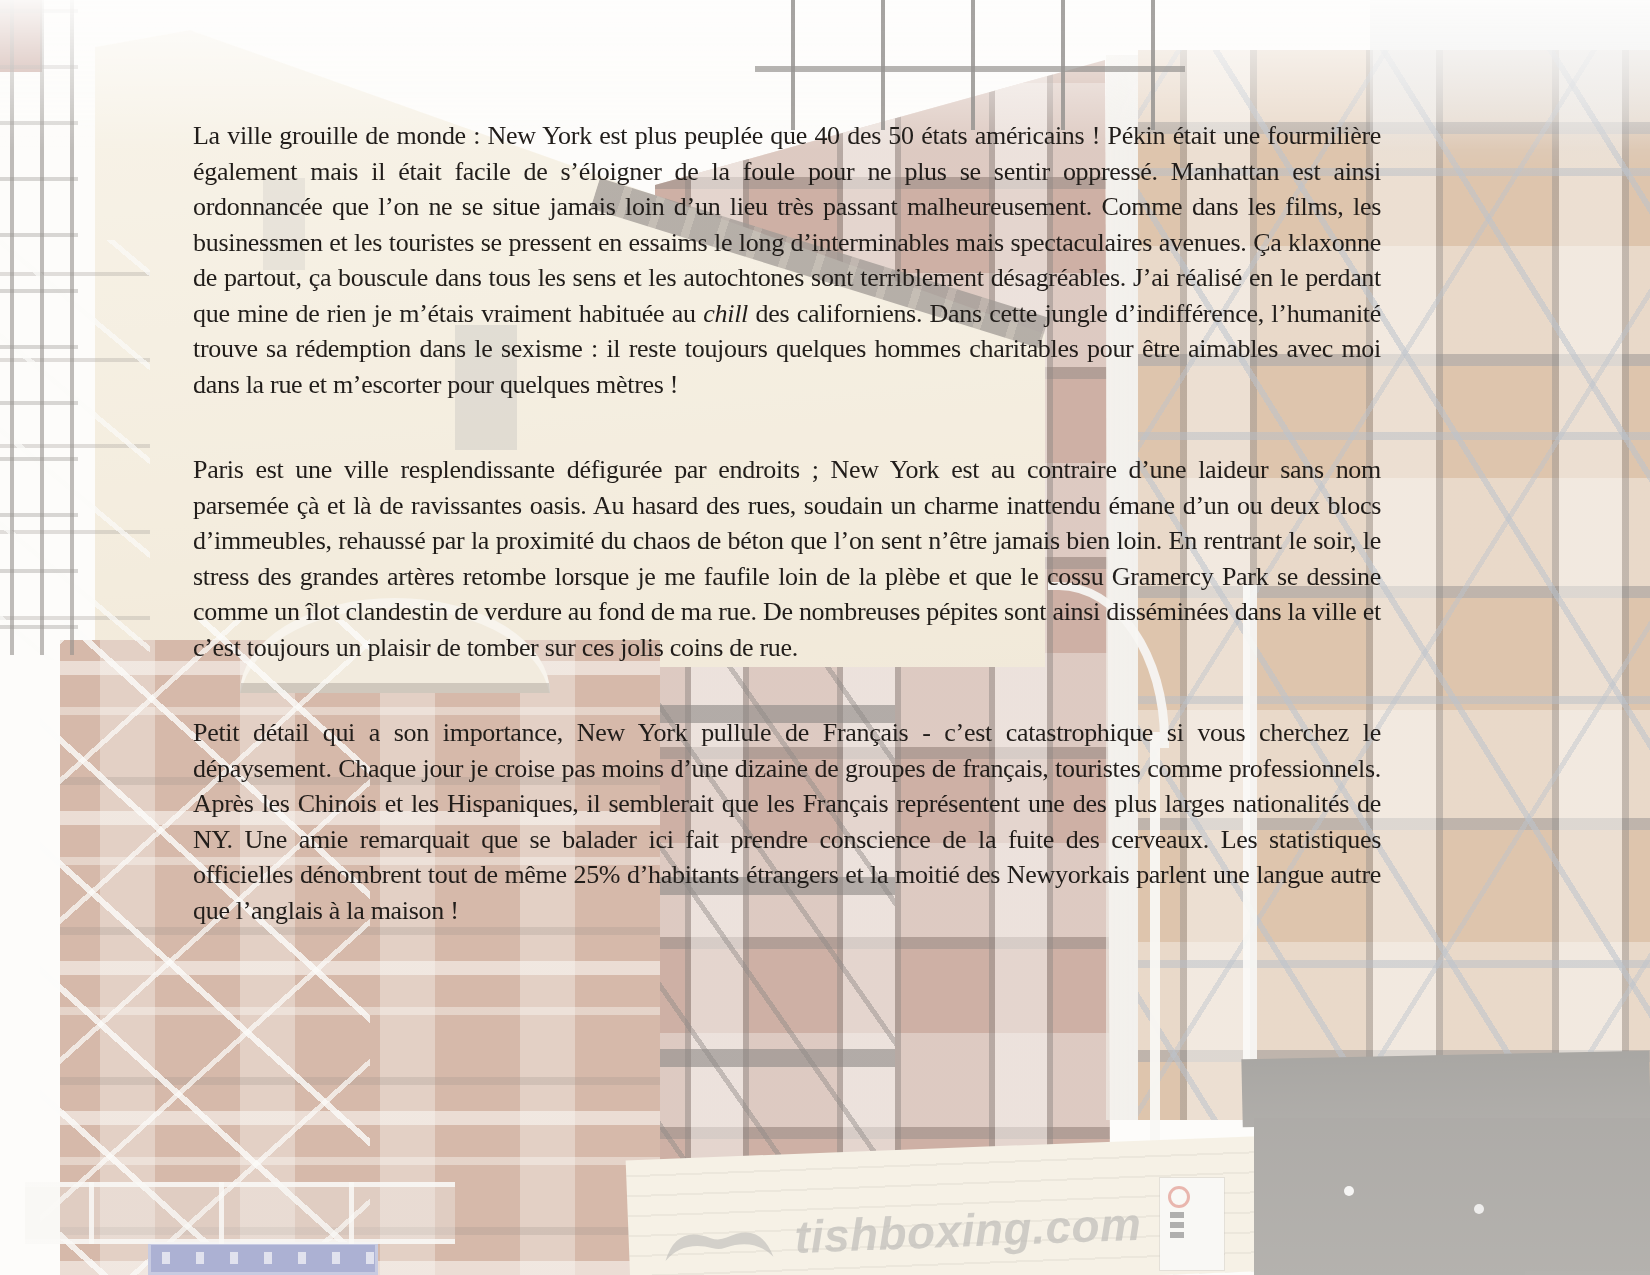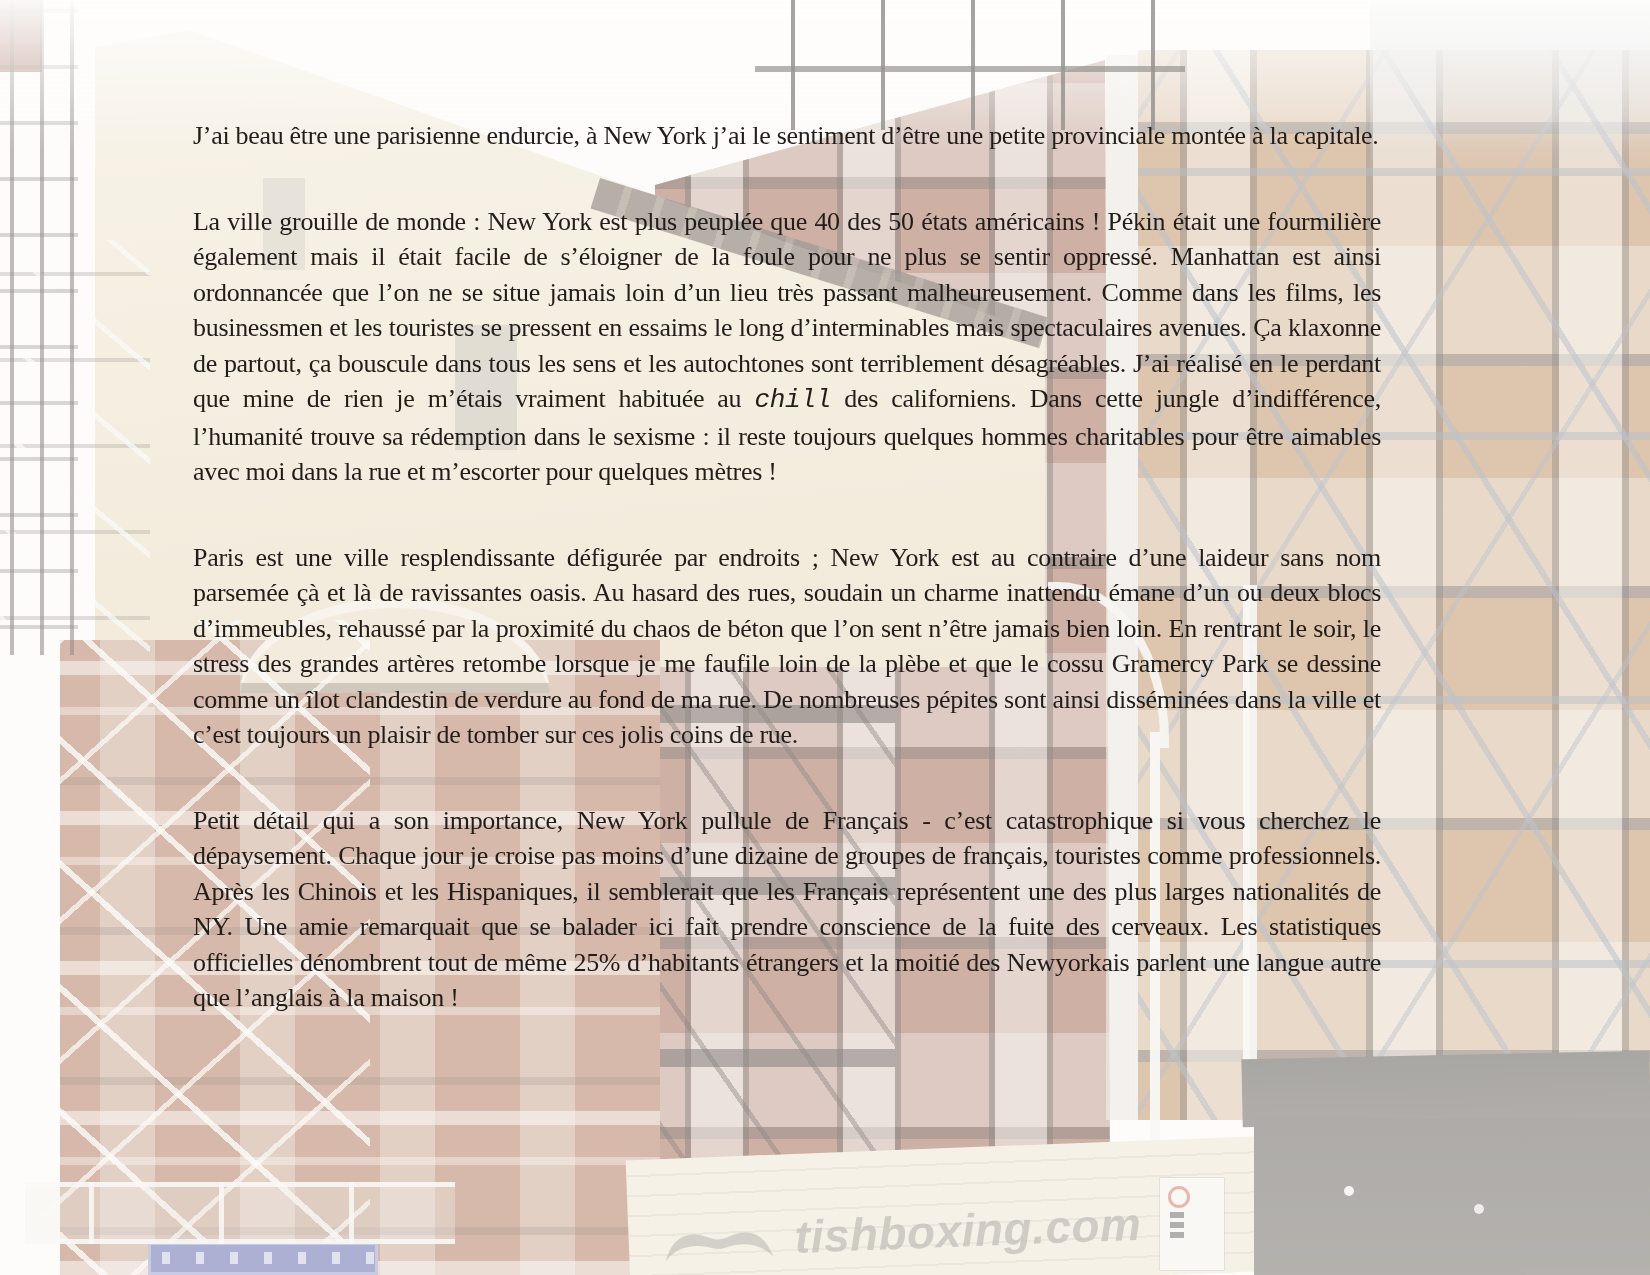--- a/index.html
+++ b/index.html
@@ -139,21 +139,21 @@
   
   .article{
     position:absolute;left:193px;top:118px;width:1188px;
     color:#211d1a;
   }
   .article p{
     margin:0 0 50px 0;
     font-size:26px;line-height:35.5px;letter-spacing:-0.3px;
     text-align:justify;hyphens:none;
   }
-  .article em{font-style:italic;font-family:Liberation Mono, monospace;}
+  .article em{font-style:italic;}
 </style>
 </head>
 <body>
 
 <div class="photo" aria-hidden="true">
   <div class="bg-central"></div>
   <div class="bg-central-fe"></div>
   <div class="bg-cream"></div>
   <div class="bg-cream-cornice"></div>
   <div class="bg-cream-win1"></div>
@@ -182,17 +182,16 @@
     </div>
   </div>
   <div class="bg-cornice-dark"></div>
   <div class="bg-awning"></div>
   <div class="bg-parking-sign"></div>
   <div class="bg-blue-sign"></div>
   <div class="bg-scaffold"></div>
 </div>
 
 <main class="article">
-  <p><span>J’ai beau être une parisienne endurcie, à New York j’ai le sentiment d’être une petite provinciale montée à la capitale.</span></p>
   <p><span>La ville grouille de monde : New York est plus peuplée que 40 des 50 états américains ! Pékin était une fourmilière également mais il était facile de s’éloigner de la foule pour ne plus se sentir oppressé. Manhattan est ainsi ordonnancée que l’on ne se situe jamais loin d’un lieu très passant malheureusement. Comme dans les films, les businessmen et les touristes se pressent en essaims le long d’interminables mais spectaculaires avenues. Ça klaxonne de partout, ça bouscule dans tous les sens et les autochtones sont terriblement désagréables. J’ai réalisé en le perdant que mine de rien je m’étais vraiment habituée au </span><em>chill</em><span> des californiens. Dans cette jungle d’indifférence, l’humanité trouve sa rédemption dans le sexisme : il reste toujours quelques hommes charitables pour être aimables avec moi dans la rue et m’escorter pour quelques mètres !</span></p>
   <p><span>Paris est une ville resplendissante défigurée par endroits ; New York est au contraire d’une laideur sans nom parsemée çà et là de ravissantes oasis. Au hasard des rues, soudain un charme inattendu émane d’un ou deux blocs d’immeubles, rehaussé par la proximité du chaos de béton que l’on sent n’être jamais bien loin. En rentrant le soir, le stress des grandes artères retombe lorsque je me faufile loin de la plèbe et que le cossu Gramercy Park se dessine comme un îlot clandestin de verdure au fond de ma rue. De nombreuses pépites sont ainsi disséminées dans la ville et c’est toujours un plaisir de tomber sur ces jolis coins de rue.</span></p>
   <p><span>Petit détail qui a son importance, New York pullule de Français - c’est catastrophique si vous cherchez le dépaysement. Chaque jour je croise pas moins d’une dizaine de groupes de français, touristes comme professionnels. Après les Chinois et les Hispaniques, il semblerait que les Français représentent une des plus larges nationalités de NY. Une amie remarquait que se balader ici fait prendre conscience de la fuite des cerveaux. Les statistiques officielles dénombrent tout de même 25% d’habitants étrangers et la moitié des Newyorkais parlent une langue autre que l’anglais à la maison !</span></p>
 </main>
 
 </body></html>

